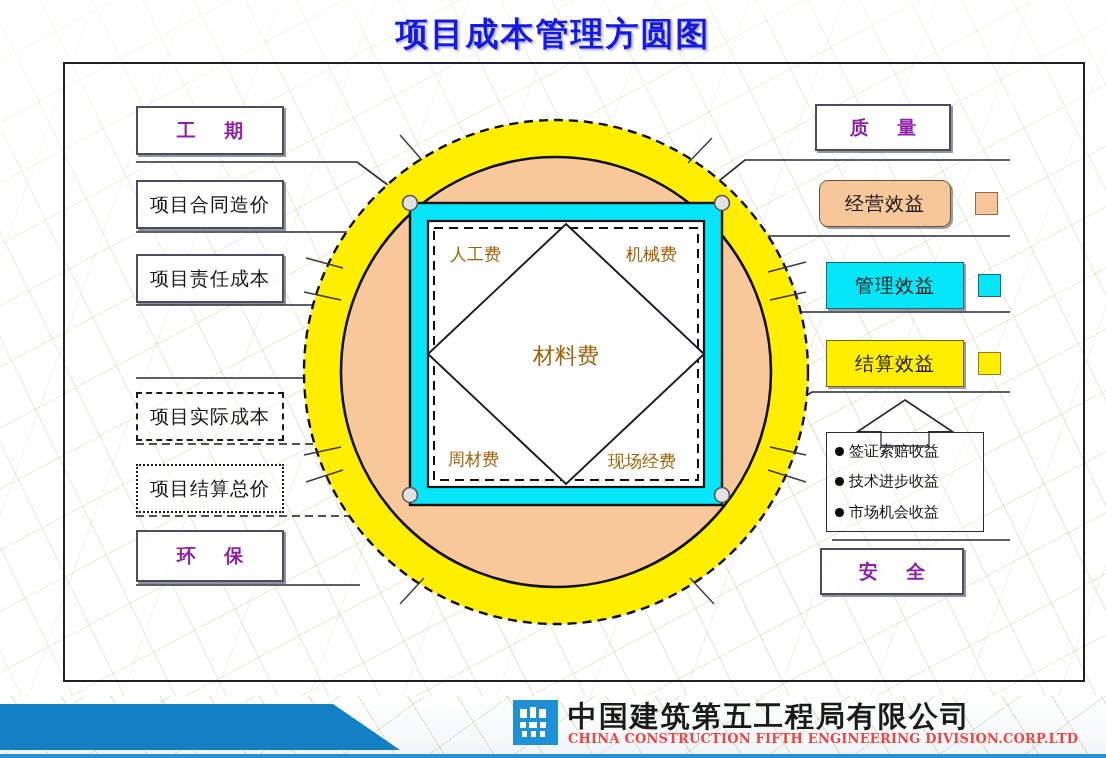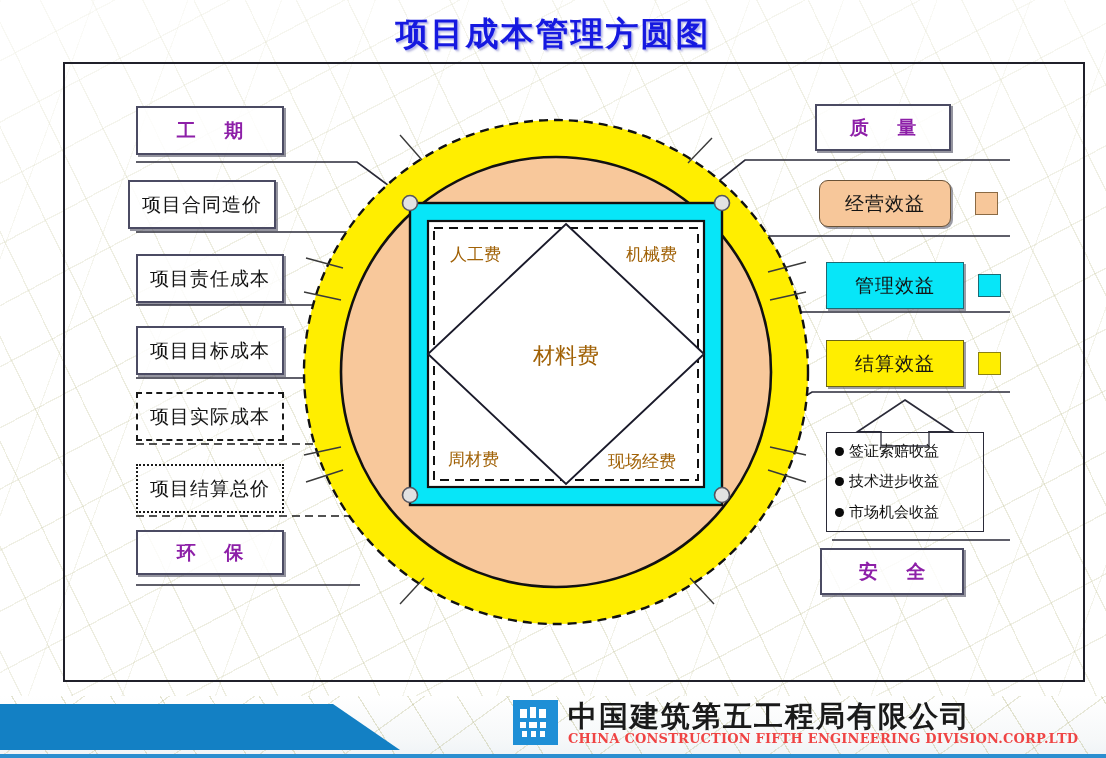--- a/index.html
+++ b/index.html
@@ -195,36 +195,33 @@
         <circle cx="722" cy="495" r="7.5" fill="#e2e2e2" stroke="#55555f" stroke-width="1.6"></circle>
       </g>
 
       <polygon points="905,400 953,432 929,432 929,446 881,446 881,432 857,432" fill="none" stroke="#2a2a38" stroke-width="1.8"></polygon>
     </g>
   </svg>
 
   <div class="lbox solid purple" style="left:136px;top:106px;width:148px;height:49px;">
     <span>工 期</span>
   </div>
-  <div class="lbox solid" style="left:128px;top:180px;width:148px;height:49px;">
+  <div class="lbox solid" style="left:136px;top:180px;width:148px;height:49px;">
     <span>项目合同造价</span>
   </div>
   <div class="lbox solid" style="left:136px;top:254px;width:148px;height:49px;">
     <span>项目责任成本</span>
   </div>
-  <div class="lbox solid" style="left:136px;top:326px;width:148px;height:49px;">
-    <span>项目目标成本</span>
-  </div>
   <div class="lbox dashed" style="left:136px;top:392px;width:148px;height:49px;">
     <span>项目实际成本</span>
   </div>
   <div class="lbox dotted" style="left:136px;top:464px;width:148px;height:49px;">
     <span>项目结算总价</span>
   </div>
-  <div class="lbox solid purple" style="left:136px;top:530px;width:148px;height:45px;justify-content:center;">
+  <div class="lbox solid purple" style="left:136px;top:530px;width:148px;height:52px;justify-content:center;">
     <span>环 保</span>
   </div>
 
   <div class="lbox solid purple" style="left:815px;top:104px;width:136px;height:47px;">
     <span>质 量</span>
   </div>
 
   <div class="lbox peach" style="left:819px;top:180px;width:132px;height:47px;border-radius:9px;">
     <span>经营效益</span>
   </div>

